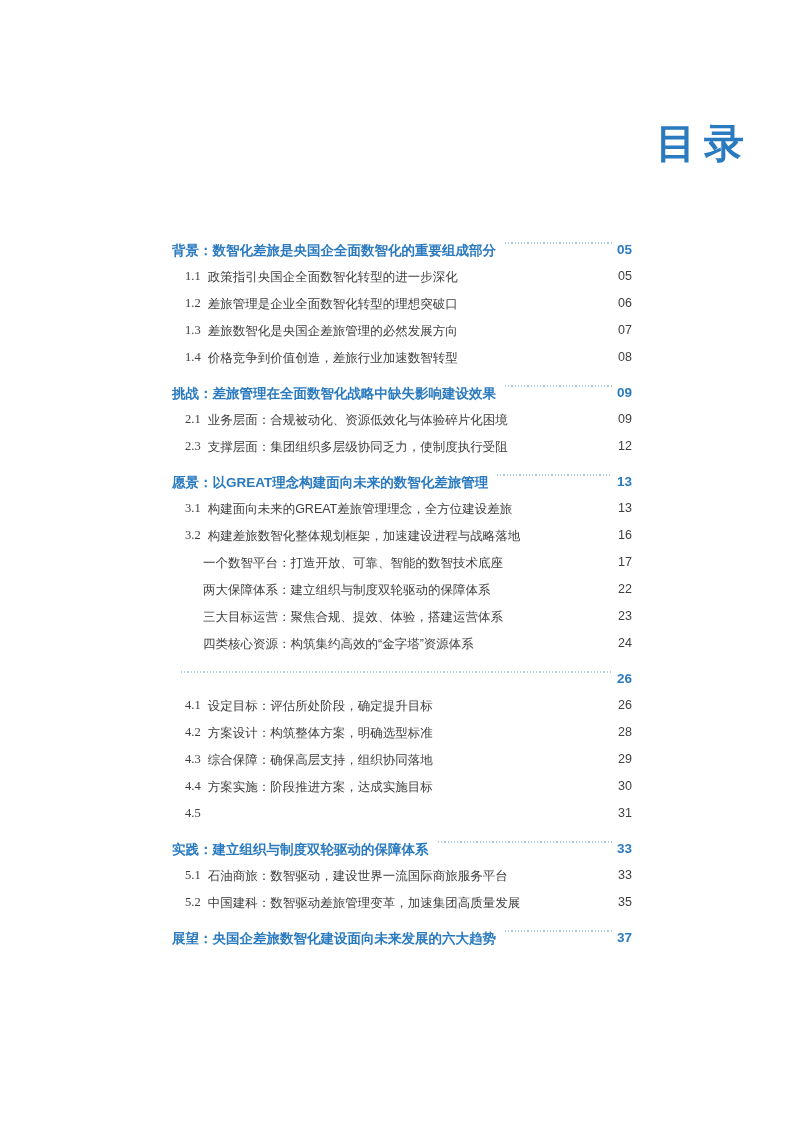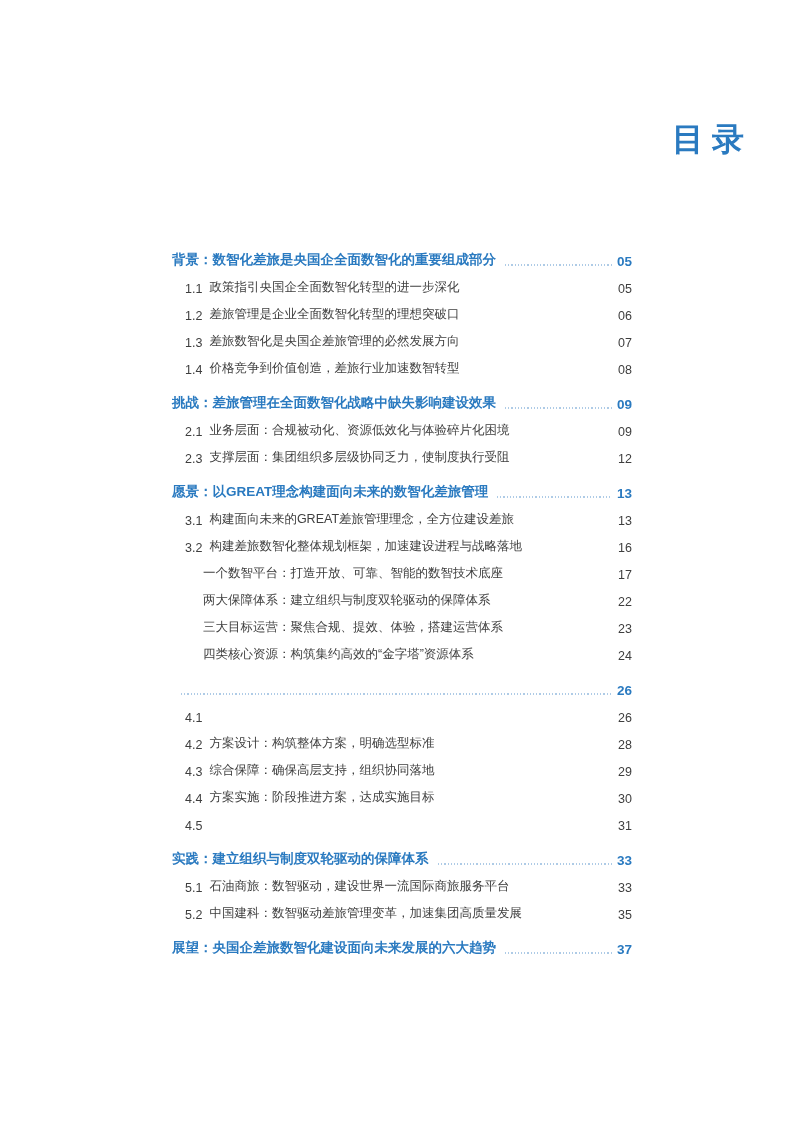--- a/index.html
+++ b/index.html
@@ -12,39 +12,39 @@
   .page{
     position:relative;
     width:793px;
     height:1122px;
     background:#ffffff;
     overflow:hidden;
     font-family:"Liberation Sans","DejaVu Sans",sans-serif;
   }
   .doc-title{
     position:absolute;
-    left:672px;
+    left:656px;
     top:123px;
     margin:0;
-    font-size:32px;
+    font-size:40px;
     line-height:1;
     font-weight:bold;
     letter-spacing:8px;
     color:var(--accent);
     white-space:nowrap;
   }
   .toc{
     position:absolute;
     left:172px;
     top:242px;
     width:460px;
   }
   .row{
     display:flex;
-    align-items:flex-end;
+    align-items:flex-start;
     height:27px;
     white-space:nowrap;
   }
   .row.header{
     margin-top:8px;
     color:var(--accent);
     font-weight:bold;
     font-size:13.5px;
   }
   .toc > .row.header:first-child{margin-top:0;}
@@ -54,21 +54,21 @@
     margin:0 5px 3px 9px;
     background-image:repeating-linear-gradient(to right,var(--leader) 0 1.2px,transparent 1.2px 3.2px);
   }
   .h-page{font-size:13.5px;}
   .row.item{
     color:var(--body-text);
     font-size:12.5px;
     padding-left:13px;
   }
   .row.item.sub{padding-left:31px;}
-  .i-no{margin-right:7px;}
+  .i-no{margin-right:7px;font-family:Liberation Serif, serif;}
   .fill{flex:1;}
 </style>
 </head>
 <body>
 
 <div class="page">
 
   <h1 class="doc-title">目录</h1>
 
   <div class="toc">
@@ -158,20 +158,21 @@
       <span class="fill"></span>
       <span class="i-page">24</span>
     </div>
 
     <div class="row header">
       <span class="leader"></span>
       <span class="h-page">26</span>
     </div>
     <div class="row item">
       <span class="i-no">4.1</span>
+      <span class="i-label">设定目标：评估所处阶段，确定提升目标</span>
       <span class="fill"></span>
       <span class="i-page">26</span>
     </div>
     <div class="row item">
       <span class="i-no">4.2</span>
       <span class="i-label">方案设计：构筑整体方案，明确选型标准</span>
       <span class="fill"></span>
       <span class="i-page">28</span>
     </div>
     <div class="row item">

